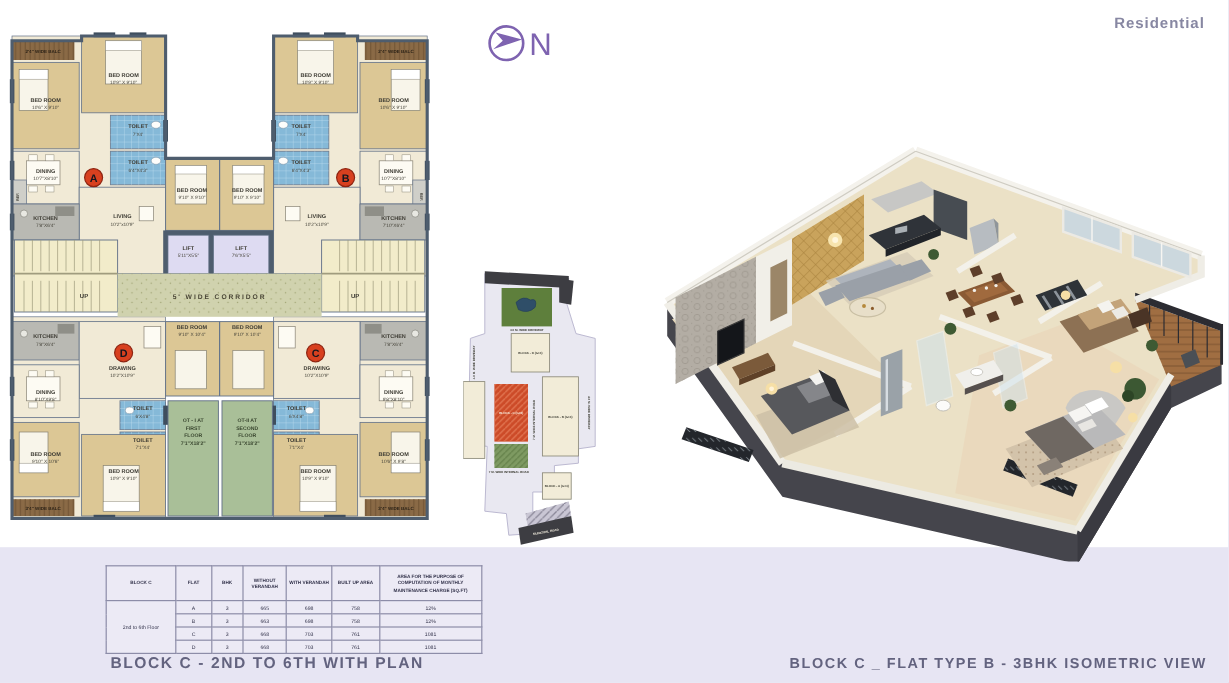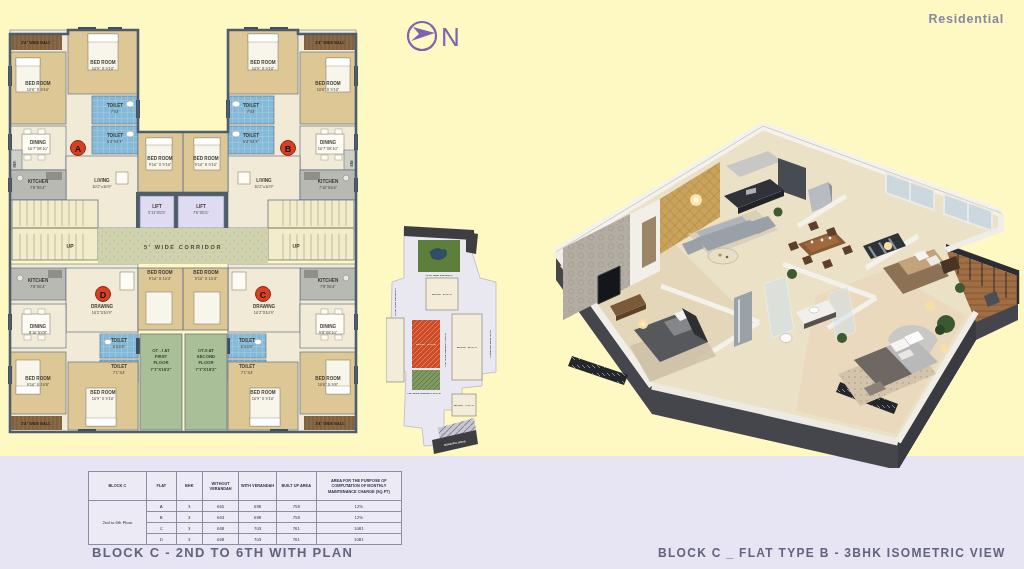--- a/index.html
+++ b/index.html
@@ -1,17 +1,17 @@
 <!DOCTYPE html>
 <html><head>
 <meta charset="utf-8">
 <style>
   html,body{margin:0;padding:0;background:#c9c6e2;}
   #stage{position:relative;width:1024px;height:569px;overflow:hidden;
-         background:#fef9c3;font-family:"Liberation Sans",sans-serif;}
+         background:#ffffff;font-family:"Liberation Sans",sans-serif;}
   #band{position:absolute;left:0;top:456px;width:1024px;height:113px;background:#e7e5f3;}
   .residential{position:absolute;top:12px;right:20px;font-size:12.5px;font-weight:600;
                color:#8787a2;letter-spacing:.8px;}
   .title{position:absolute;font-size:13px;font-weight:700;color:#63637f;letter-spacing:1.3px;}
   #title-left{left:92px;top:545px;}
   #title-right{left:658px;top:546px;font-size:12px;}
   
   .fn{font-size:4.6px;font-weight:700;fill:#3d3b33;text-anchor:middle;}
   .fd{font-size:4px;font-weight:500;fill:#46443a;text-anchor:middle;}
   .fsm{font-size:3.8px;font-weight:600;fill:#2e2418;text-anchor:middle;}

